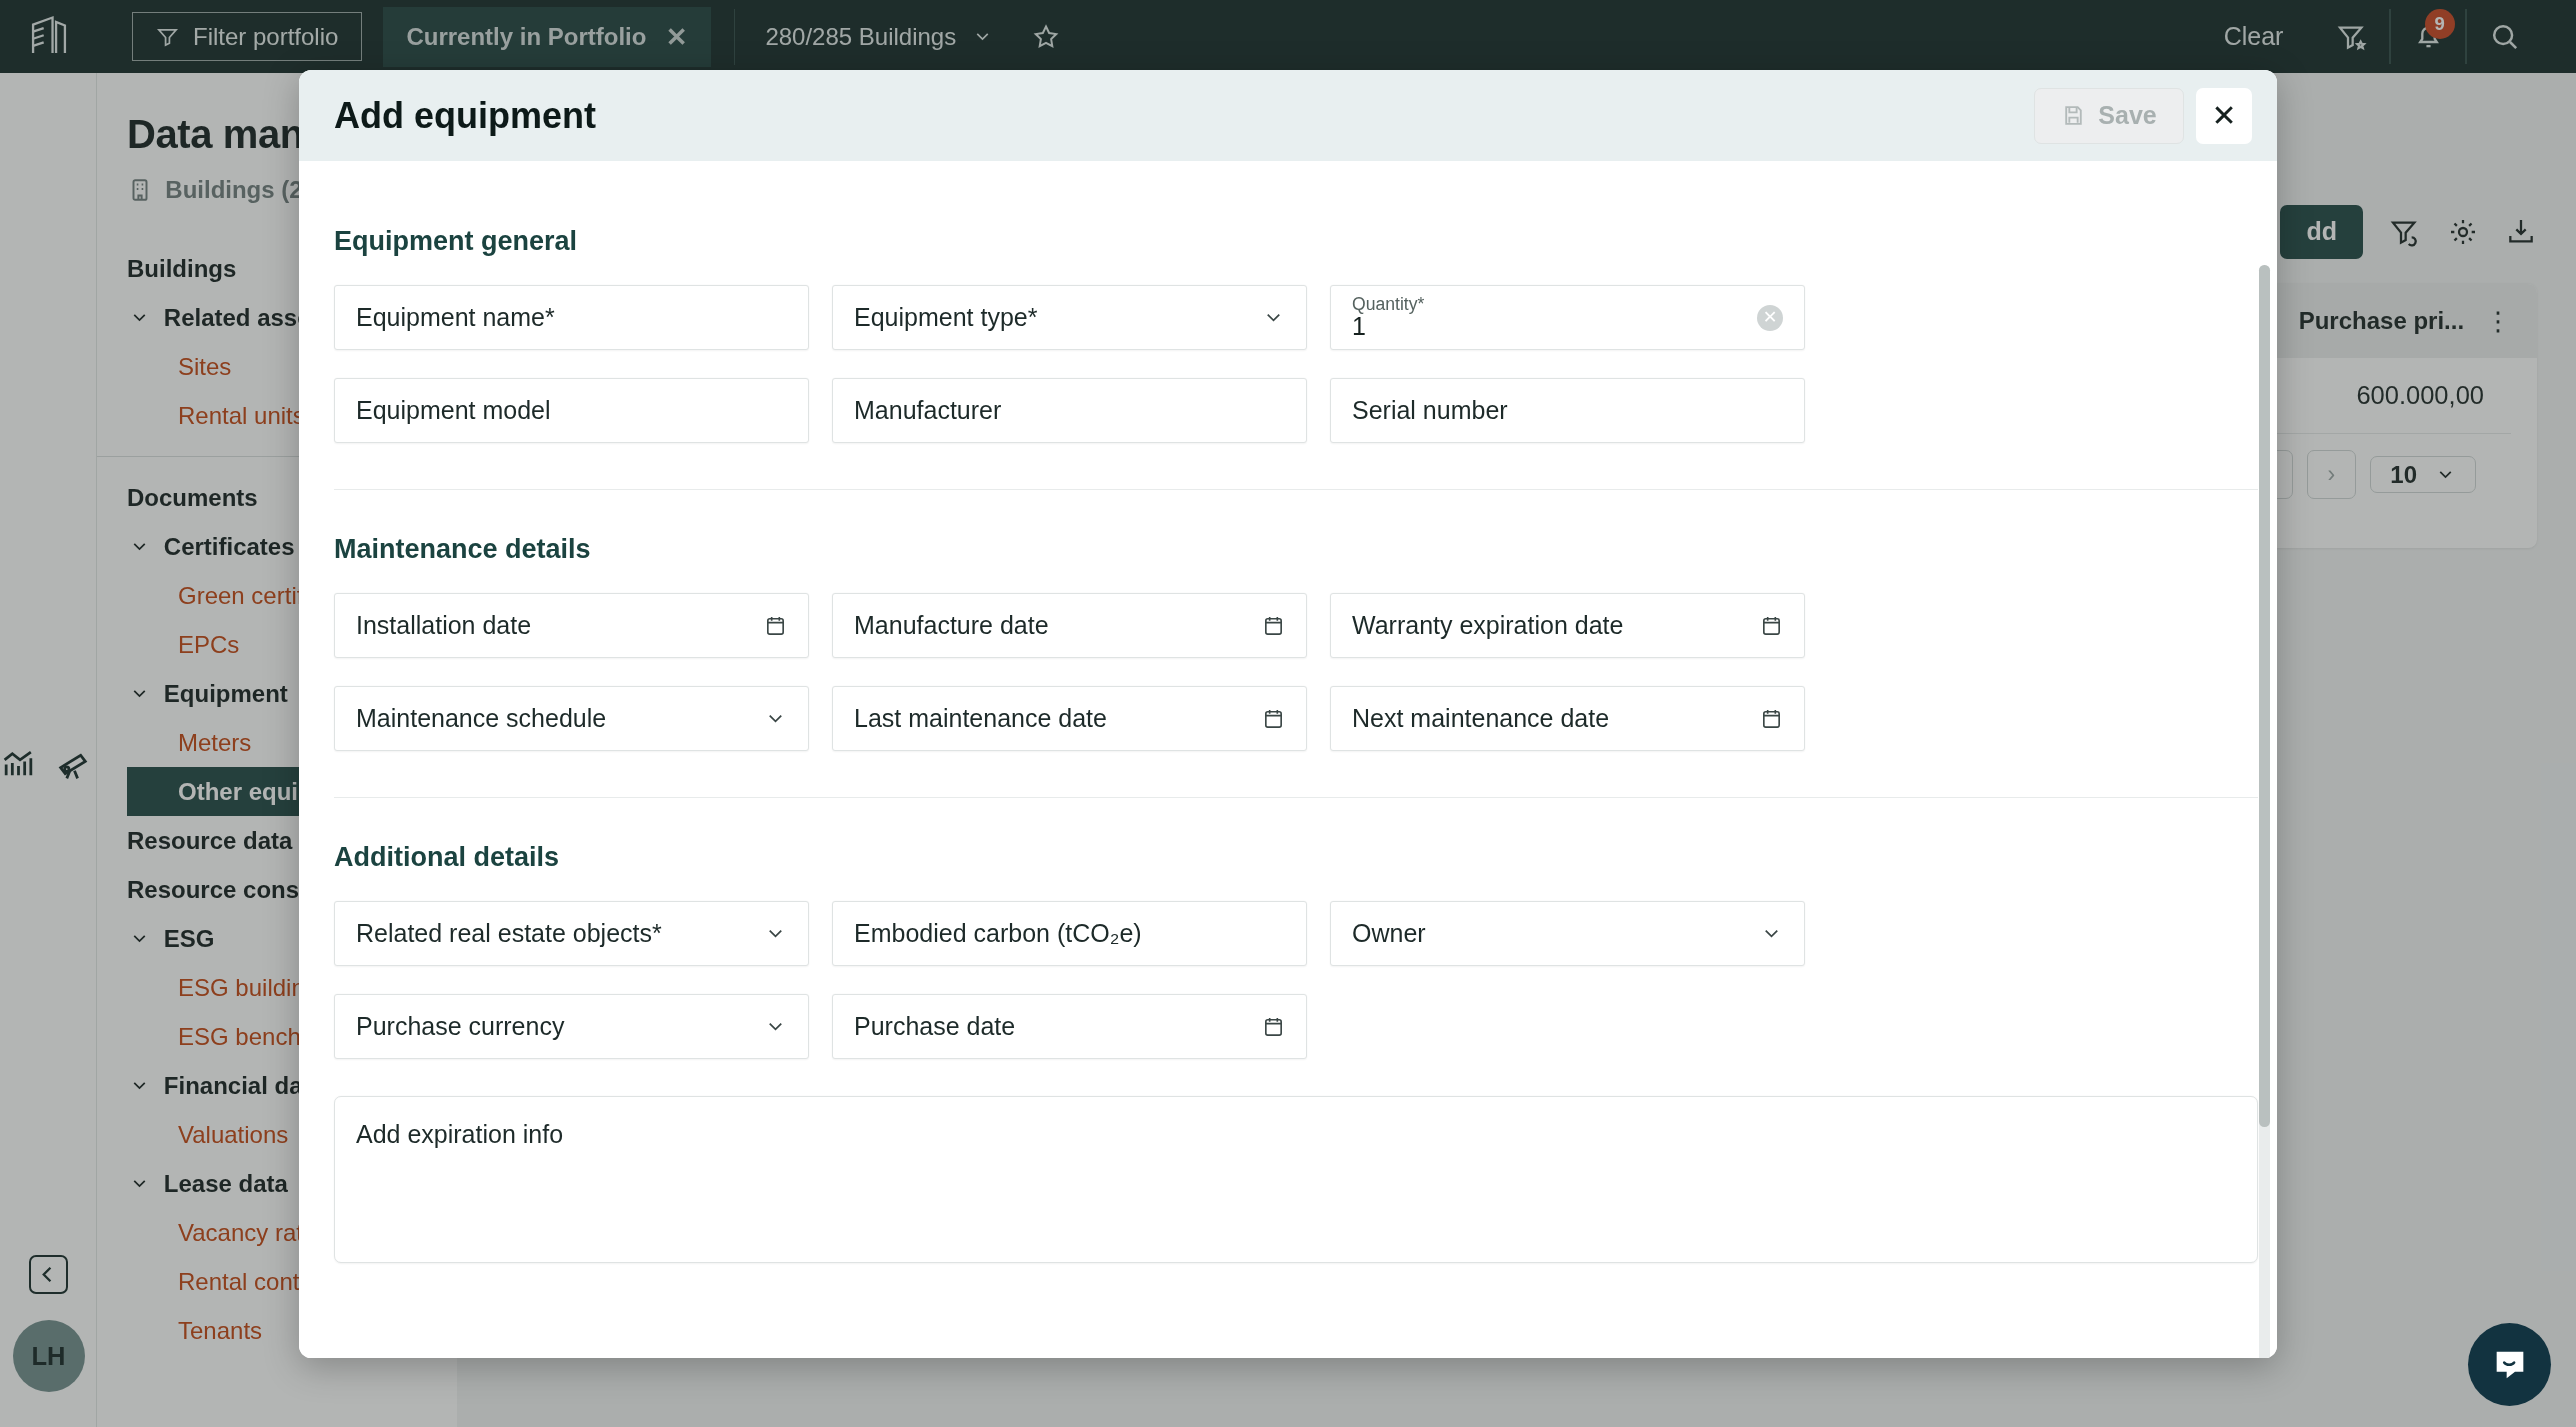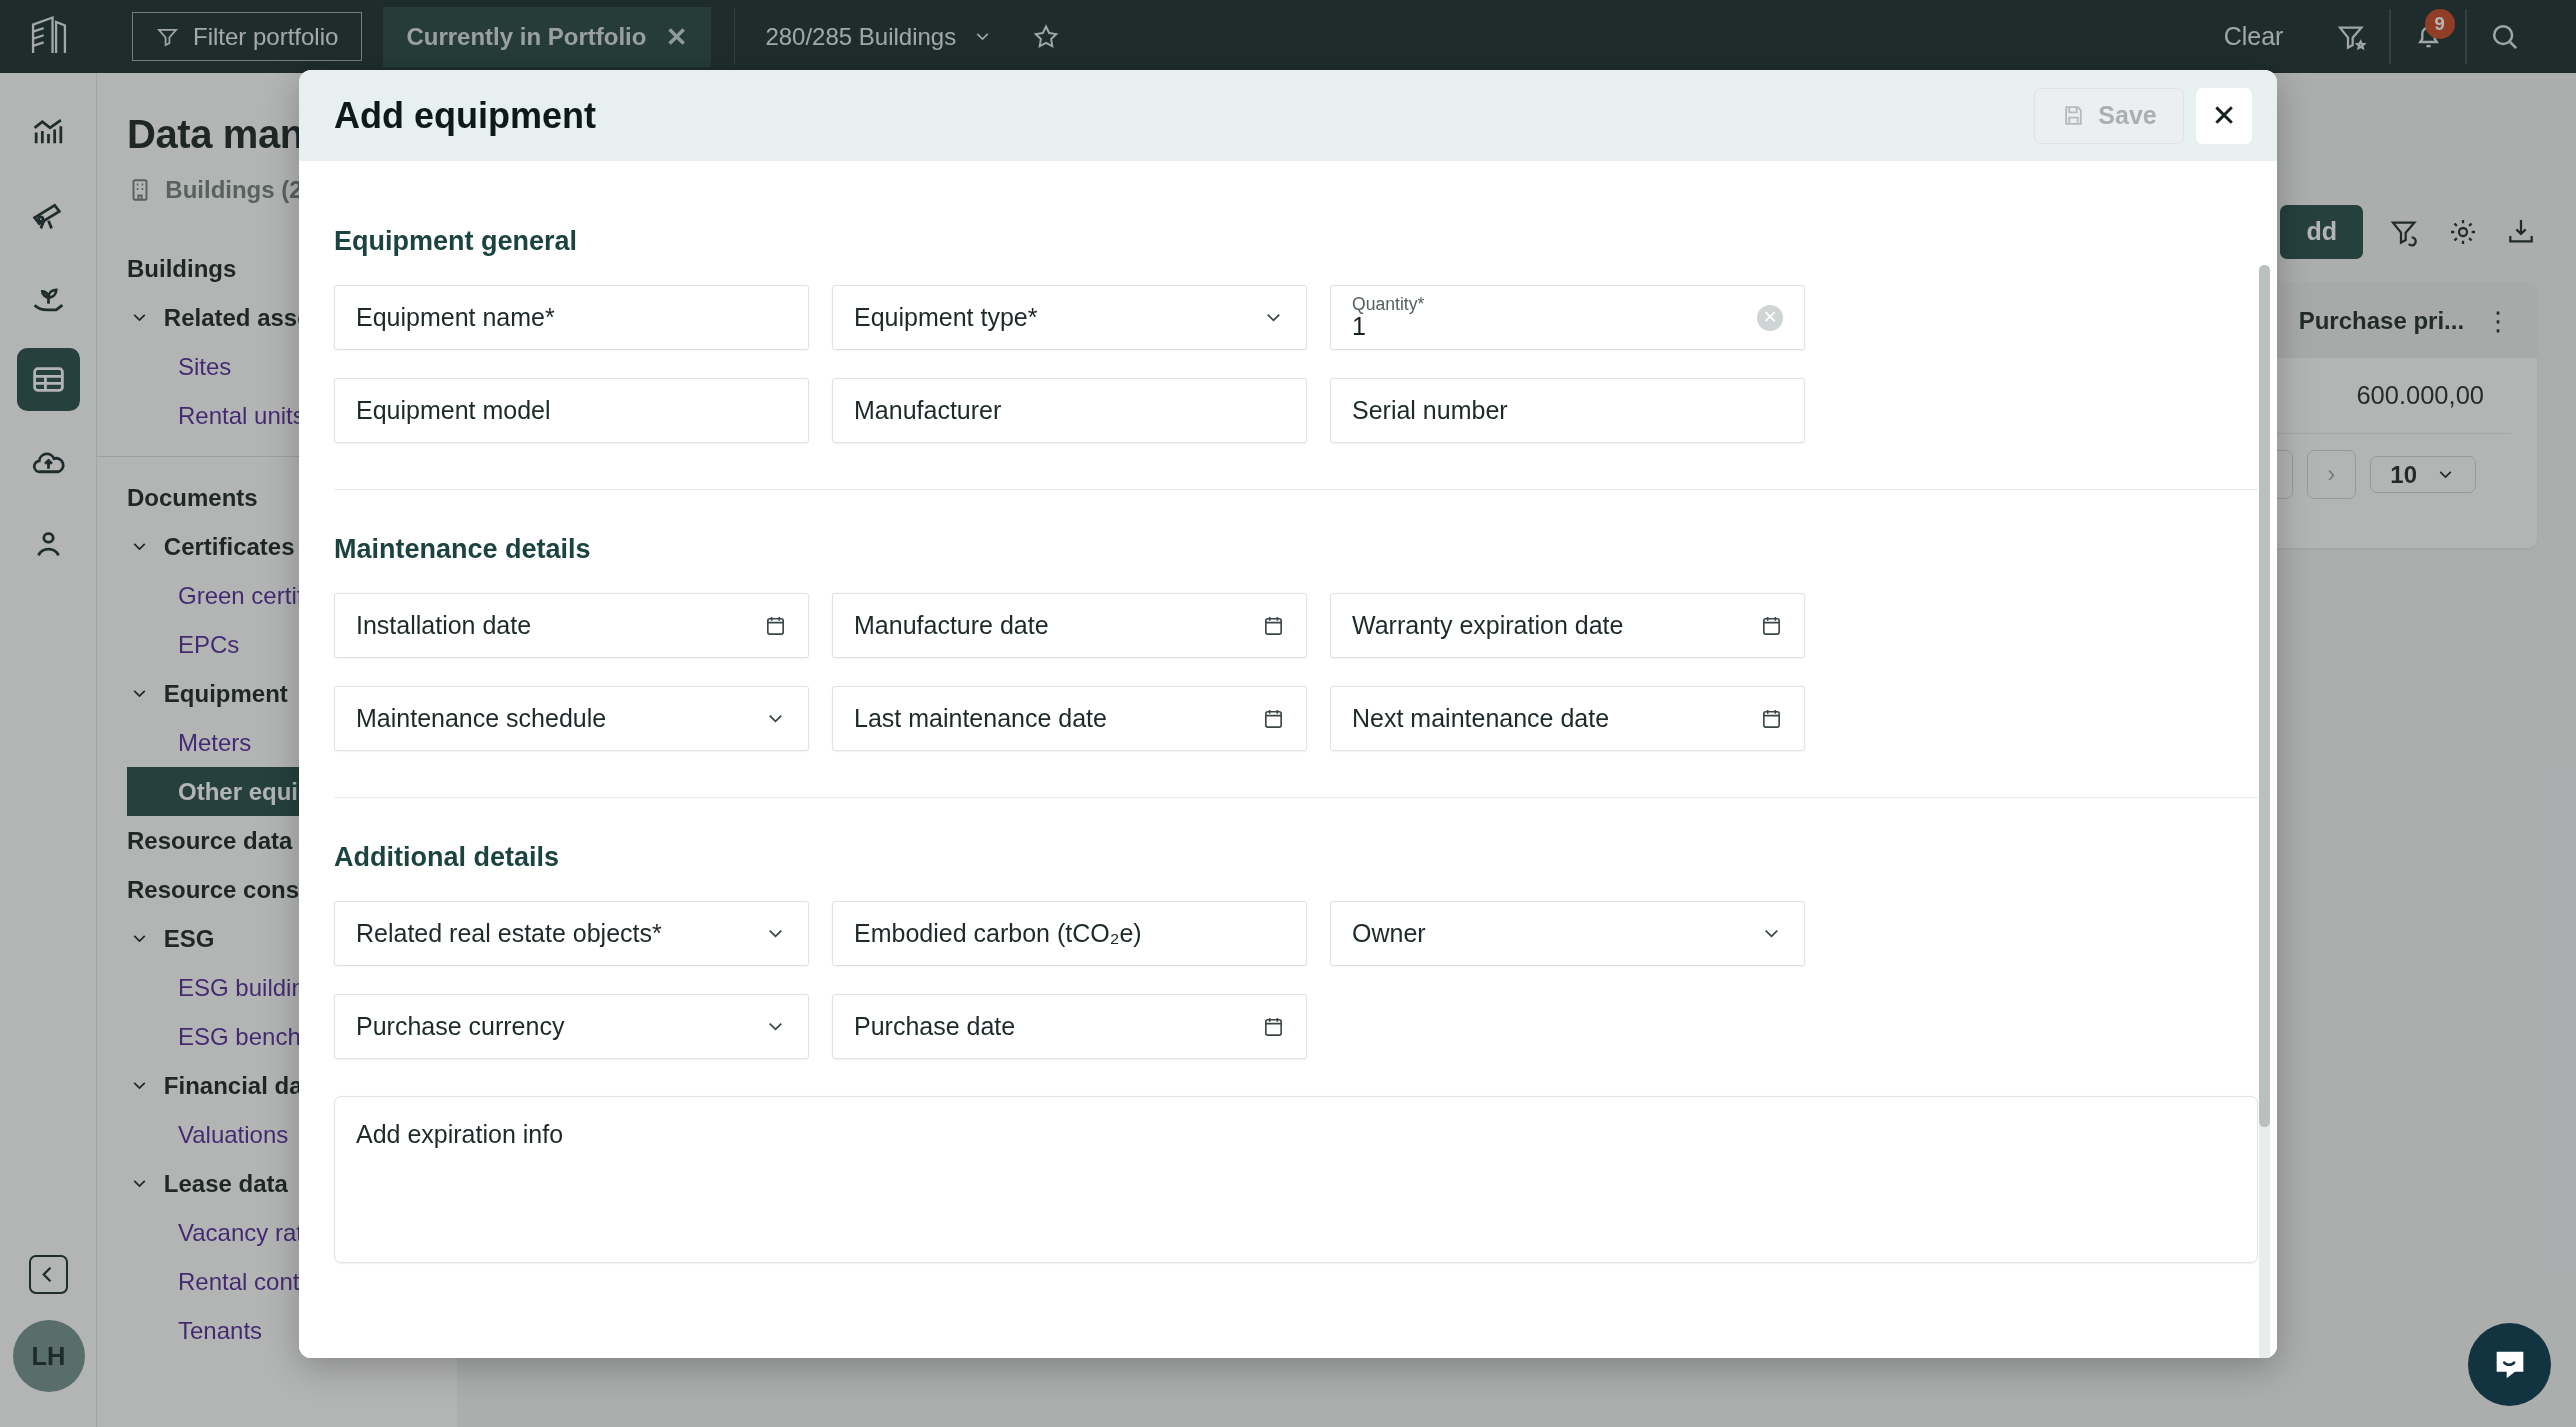--- a/index.html
+++ b/index.html
@@ -46,21 +46,21 @@
   .badge {
     position: absolute; top: 8.8px; right: 10.6px;
     background: #c8401b; color: #fff; border-radius: 50%;
     width: 30px; height: 30px; font-size: 18.5px; font-weight: 700;
     display: flex; align-items: center; justify-content: center;
   }
 
   
   .rail {
     position: absolute; left: 0; top: 73px; width: 97px; height: 1354px;
-    background: #ffffff; display: flex; flex-direction: column; align-items: center;
+    background: #ffffff; display: flex; flex-direction: row; align-items: center;
     padding-top: 28px; gap: 19.4px; border-right: 0.9px solid #e3e7e6;
   }
   .rail-btn {
     width: 63px; height: 63px; border-radius: 10.6px;
     display: flex; align-items: center; justify-content: center; color: #0f2523;
   }
   .rail-btn.active { background: #1b4340; color: #ffffff; }
   .rail-bottom { position: absolute; bottom: 0; left: 0; width: 97px; display: flex; flex-direction: column; align-items: center; gap: 26px; padding-bottom: 35px; }
   .collapse-box { width: 39px; height: 39px; border: 2.6px solid #0f2523; border-radius: 7px; display: flex; align-items: center; justify-content: center; }
   .avatar { width: 72px; height: 72px; border-radius: 50%; background: #6f8b8a; color: #10211f; font-size: 25.5px; font-weight: 700; display: flex; align-items: center; justify-content: center; }
@@ -68,21 +68,21 @@
   
   .navpanel {
     position: absolute; left: 97px; top: 73px; width: 361px; height: 1354px;
     background: #ffffff; padding: 39px 0 0 30px; overflow: hidden;
   }
   .page-title { font-size: 40px; font-weight: 700; color: #101b1a; letter-spacing: -0.4px; }
   .crumb { margin-top: 19.4px; display: flex; align-items: center; gap: 12.3px; color: #6c7a79; font-size: 24px; font-weight: 600; }
   .nav-list { margin-top: 40px; }
   .nav-group { display: flex; align-items: center; gap: 14px; font-size: 24px; font-weight: 700; color: #101b1a; height: 49px; padding-left: 1.8px; }
   .nav-group.noarrow { padding-left: 0; }
-  .nav-item { font-size: 24px; color: #4c1d95; height: 49px; display: flex; align-items: center; padding-left: 51px; }
+  .nav-item { font-size: 24px; color: #c2410c; height: 49px; display: flex; align-items: center; padding-left: 51px; }
   .nav-item.active { background: #1b4340; color: #ffffff; font-weight: 700; border-radius: 0; width: 290px; }
   .nav-sep { width: 331px; height: 0.9px; background: #d9dedd; margin: 16px 0 16px -30px; }
   .chev { display: inline-block; }
 
   
   .content-bg {
     position: absolute; left: 457px; top: 73px; right: 0; bottom: 0;
     background: #f2f4f4;
   }
   .toolbar-row { position: absolute; right: 39px; top: 132px; display: flex; align-items: center; gap: 26px; }

